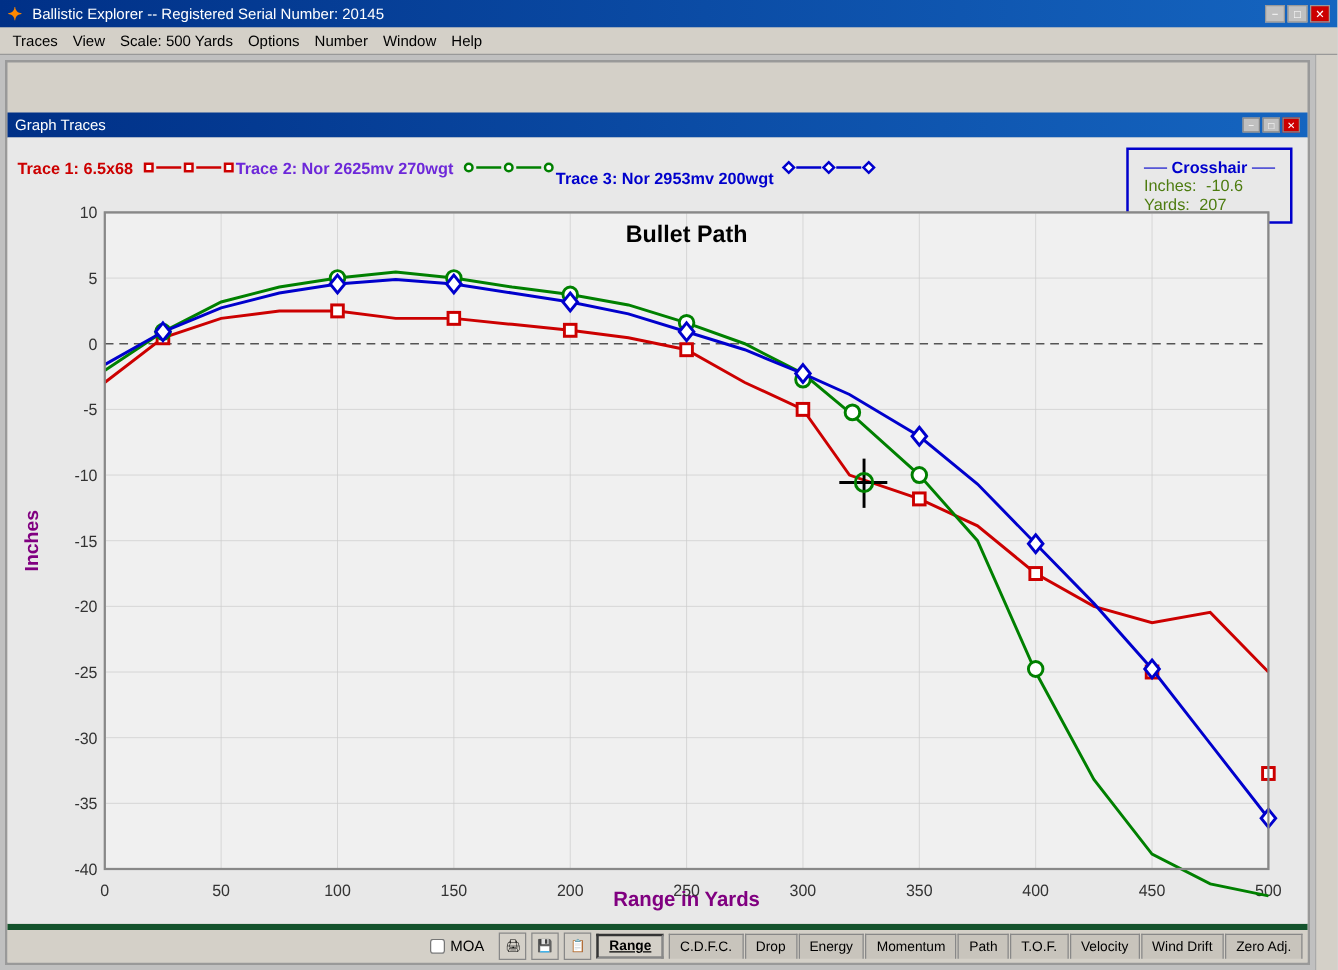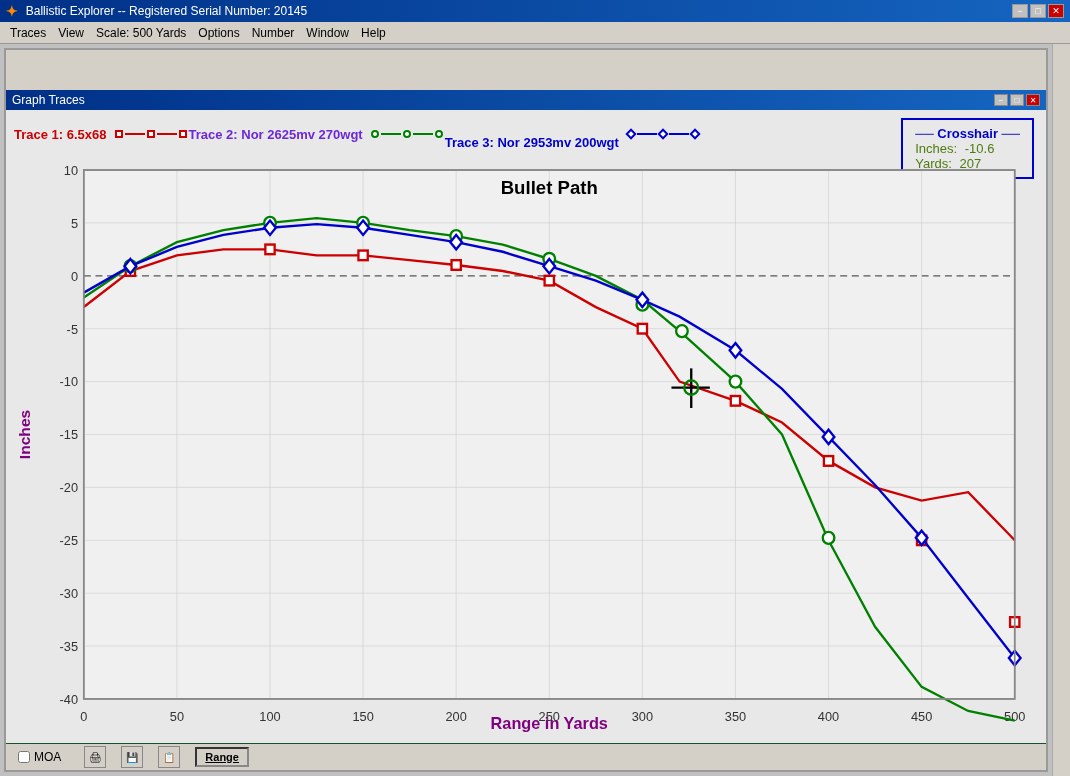--- a/index.html
+++ b/index.html
@@ -461,30 +461,41 @@
           <line x1="582" y1="175" x2="582" y2="208" stroke="#000" stroke-width="2"></line>
           <line x1="565" y1="191" x2="598" y2="191" stroke="#000" stroke-width="2"></line>
 
           <circle cx="582" cy="191" r="6" fill="none" stroke="#008000" stroke-width="2"></circle>
 
           <rect x="60" y="10" width="800" height="440" fill="none" stroke="#888" stroke-width="1.5"></rect>
         </svg>
       </div>
     </div>
 
-    <div style="background:#d4d0c8; border-top:1px solid #14532d; padding:2px 4px; display:flex; align-items:center; gap:15px;">
+    <div style="background:#d4d0c8; border-top:5px solid #14532d; padding:2px 4px; display:flex; align-items:center; gap:4px;justify-content:flex-end;">
 
       <div class="moa-area">
         <input type="checkbox" style="width: 12px; height: 12px;">
         <span>MOA</span>
       </div>
 
       <div class="toolbar-btn" title="Print">🖨</div>
       <div class="toolbar-btn" title="Save">💾</div>
       <div class="toolbar-btn" title="Copy">📋</div>
 
       <button class="range-btn">Range</button>
 
+      <div class="tab-bar">
+        <div class="tab">C.D.F.C.</div>
+        <div class="tab">Drop</div>
+        <div class="tab">Energy</div>
+        <div class="tab">Momentum</div>
+        <div class="tab">Path</div>
+        <div class="tab">T.O.F.</div>
+        <div class="tab">Velocity</div>
+        <div class="tab">Wind Drift</div>
+        <div class="tab">Zero Adj.</div>
+      </div>
     </div>
   </div>
 
   <div style="width:18px; background:#d4d0c8; border-left:1px solid #aaa;"></div>
 </div>
 
 </body></html>

